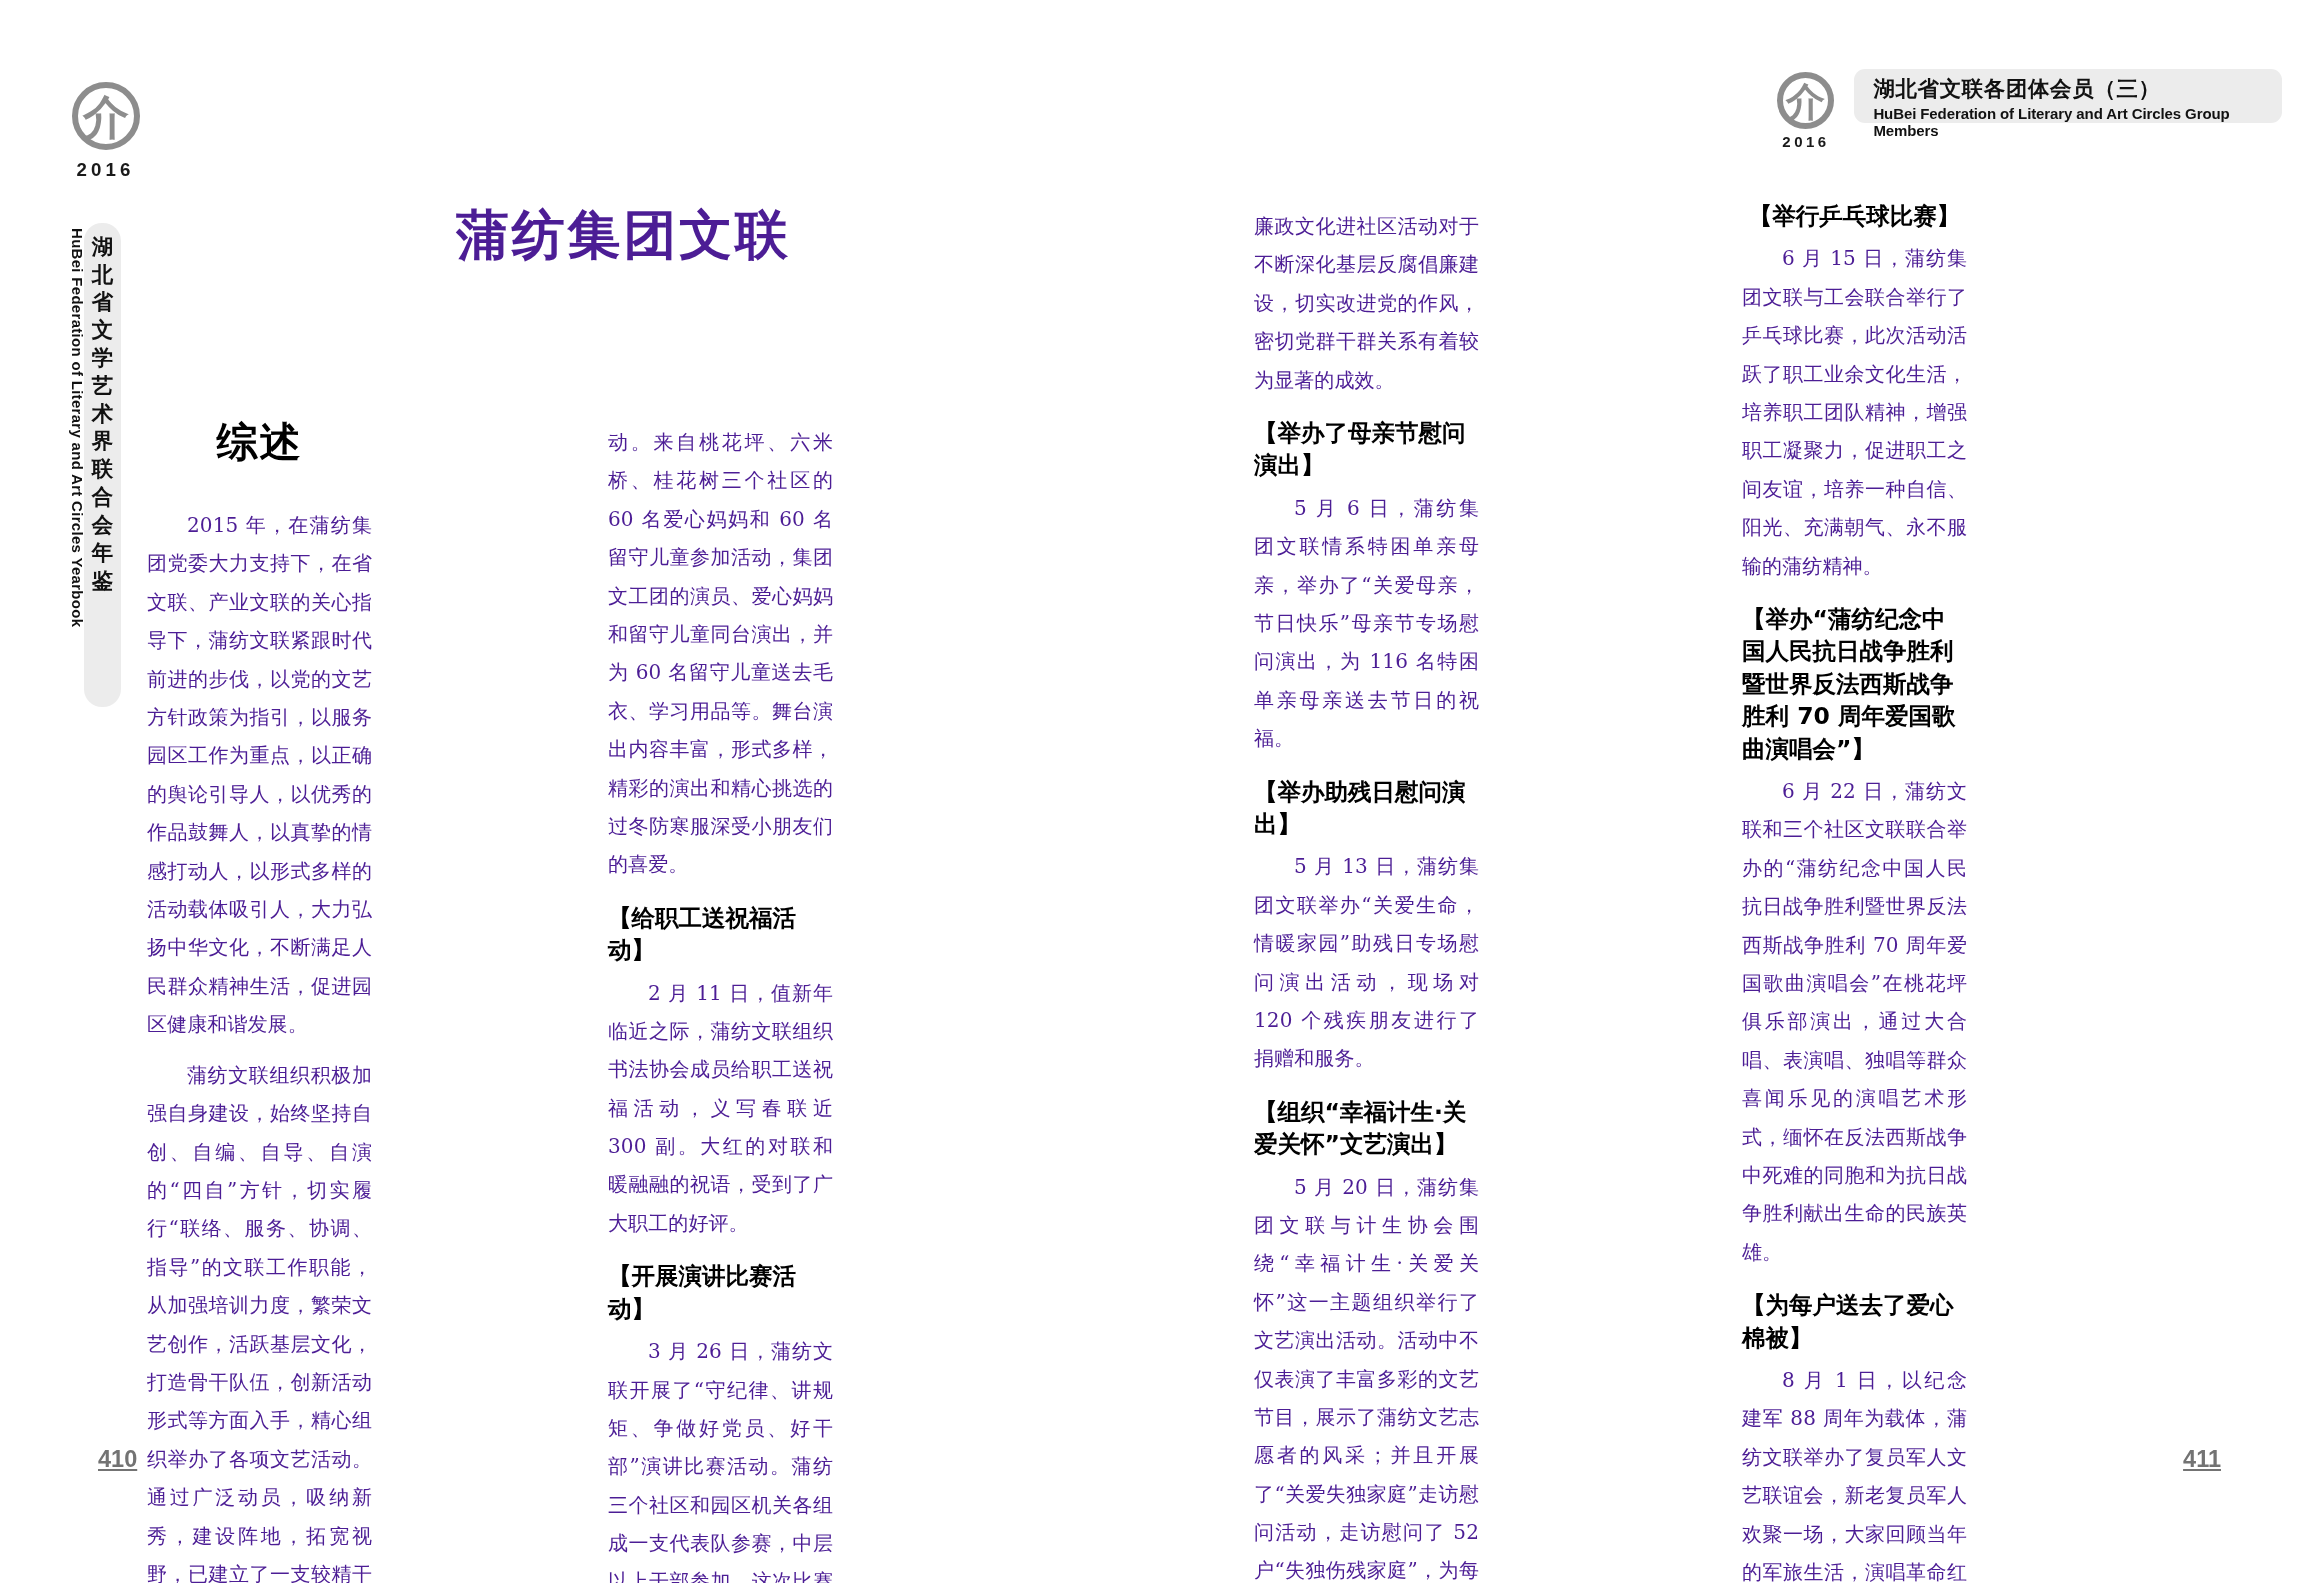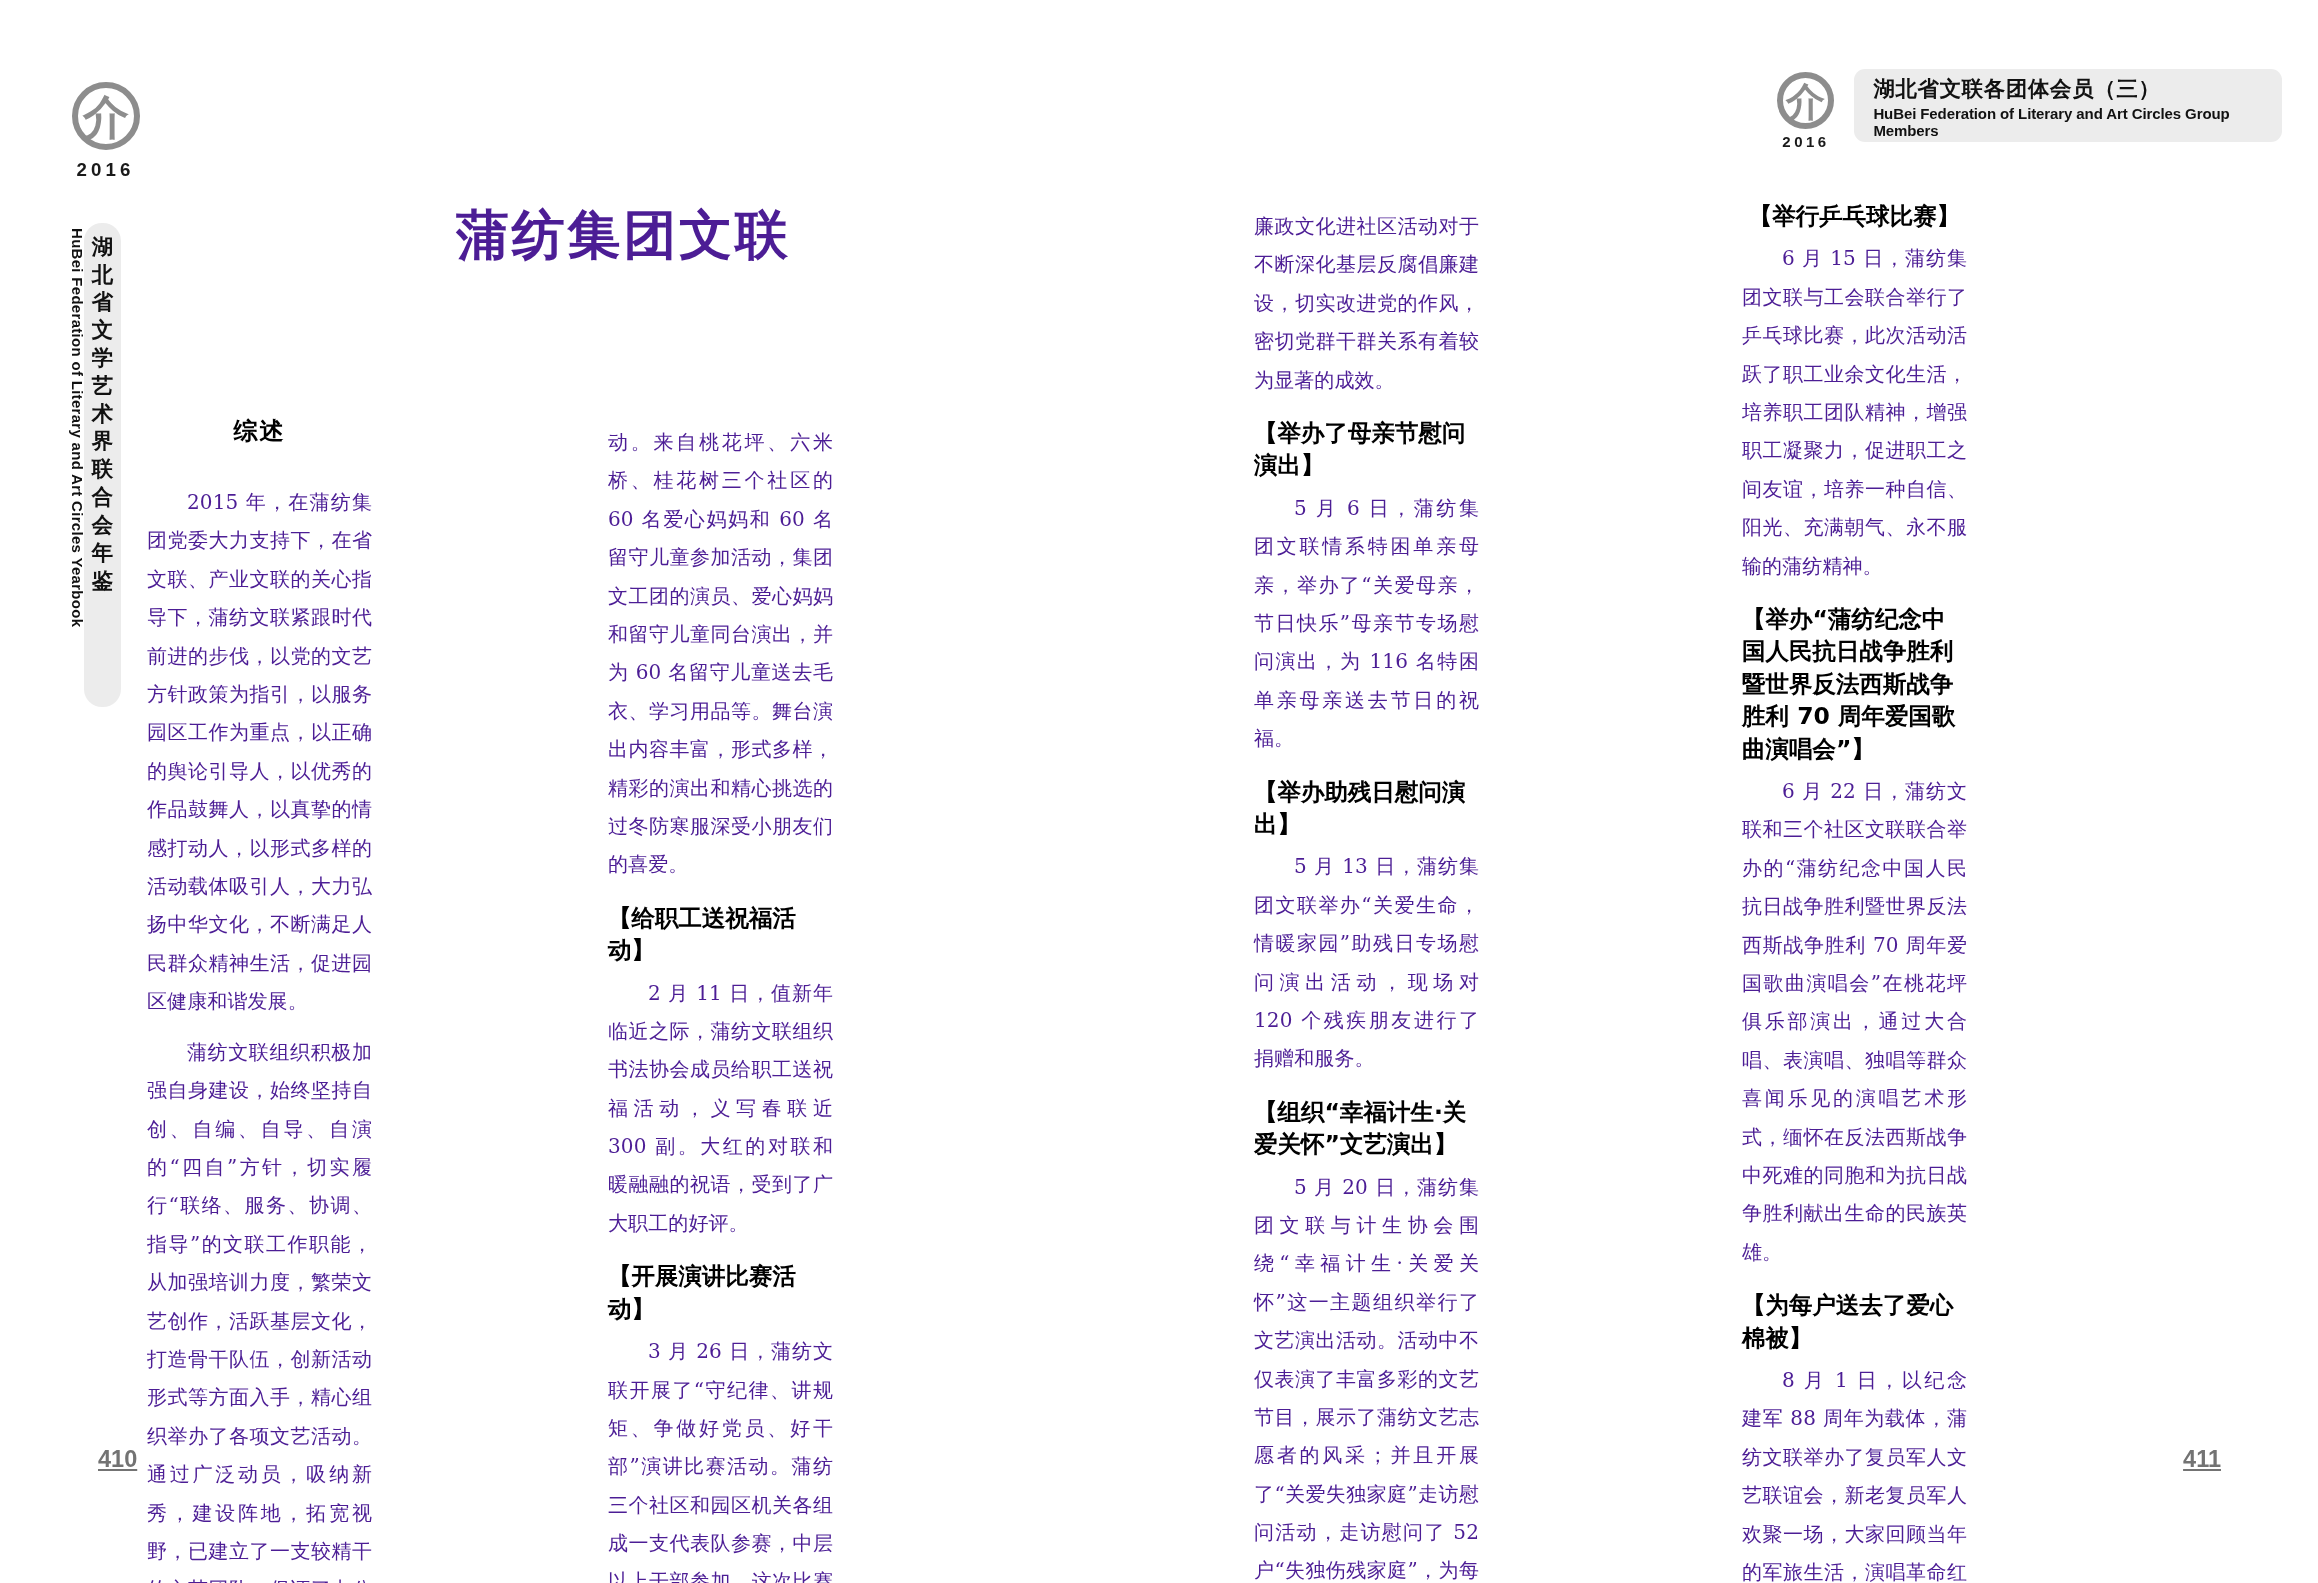--- a/index.html
+++ b/index.html
@@ -60,21 +60,21 @@
 
   
   .logo-right { position:absolute; left:1777px; top:72px; width:57px; height:57px; }
   .logo-right .glyph { font-size:39px; }
   .year-right {
     position:absolute; left:1761px; top:133px; width:90px;
     text-align:center; font-size:15px; font-weight:bold; letter-spacing:3.5px;
     font-family:"Liberation Sans", sans-serif; color:#1a1a1a;
   }
   .runhead {
-    position:absolute; left:1854px; top:69px; width:428px; height:73px;
+    position:absolute; left:1854px; top:69px; width:428px; height:54px;
     background:#ececec; border-radius:11px; padding:7px 0 0 19.4px;
   }
   .runhead .cn {
     font-size:21.4px; font-weight:bold; color:#111; line-height:1.18;
     font-family:"DejaVu Sans", sans-serif; letter-spacing:0.7px;
   }
   .runhead .en {
     font-size:15px; font-weight:bold; color:#111; margin-top:3.5px;
     font-family:"Liberation Sans", sans-serif; letter-spacing:-0.1px;
   }
@@ -87,21 +87,21 @@
   }
 
   
   .col { position:absolute; top:0; width:221px; }
   .col-1 { left:147px;  top:415px; width:225px; }
   .col-2 { left:608px;  top:423px; width:225px; }
   .col-3 { left:1254px; top:207px; width:225px; }
   .col-4 { left:1742px; top:200px; width:225px; }
 
   .sec-h1 {
-    font-size:24px; font-weight:bold; color:#000; text-align:center;
+    font-size:41px; font-weight:bold; color:#000; text-align:center;
     font-family:"DejaVu Sans", sans-serif; letter-spacing:2.1px;
     margin-bottom:36px;
   }
   .sec-h2 {
     font-size:23.5px; font-weight:bold; color:#000; line-height:1.38;
     font-family:"DejaVu Sans", sans-serif; letter-spacing:0px;
     margin:18px 0 7px 0;
   }
   .sec-h2.first { margin-top:0;text-align:center; }
   p.body {

